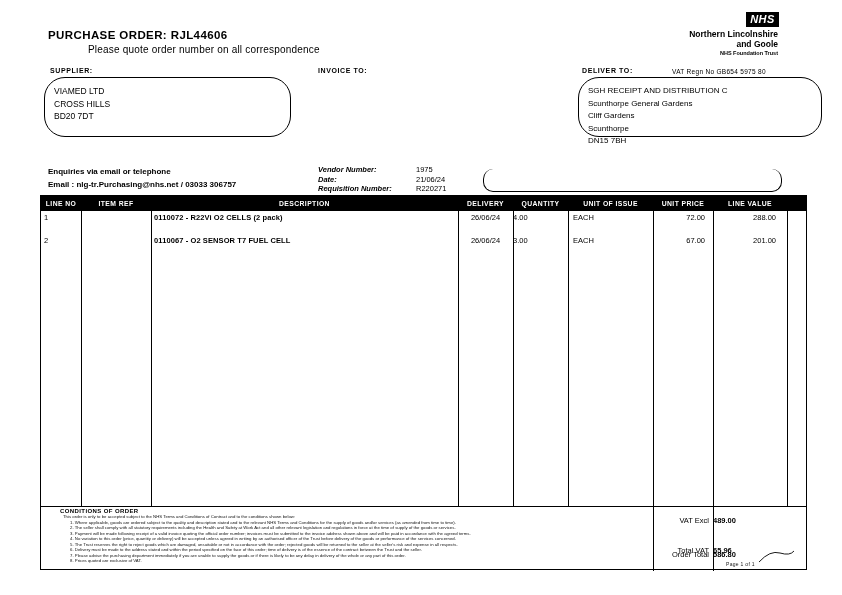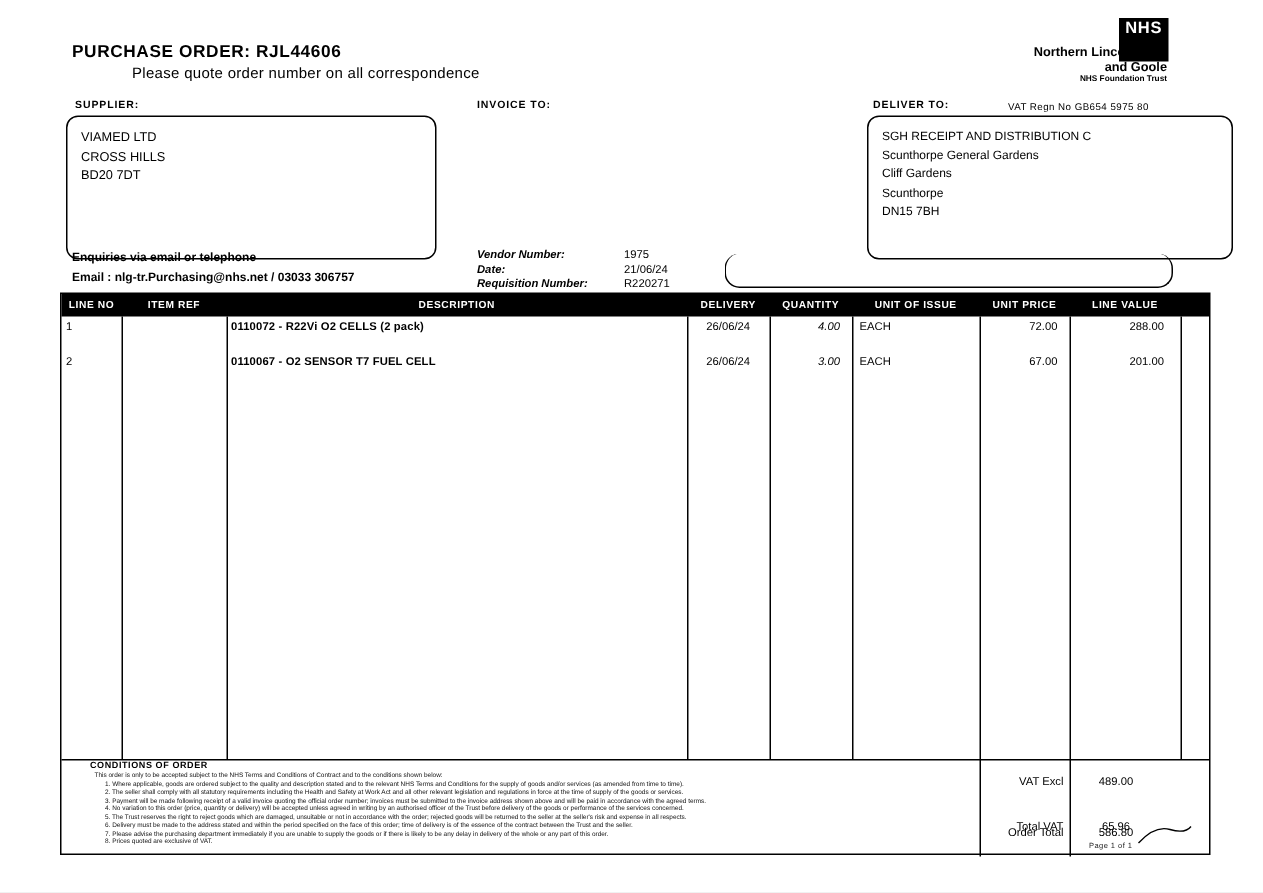--- a/index.html
+++ b/index.html
@@ -4,29 +4,29 @@
 <style>
   html,body{margin:0;padding:0;background:#e8e8e8;}
   .page{
     position:relative;width:842px;height:595px;background:#ffffff;
     font-family:"Liberation Sans",sans-serif;color:#000;overflow:hidden;
   }
   .abs{position:absolute;}
   
   .po-title{left:48px;top:29px;font-size:11.5px;font-weight:bold;letter-spacing:.4px;}
   .po-subtitle{left:48px;top:44px;font-size:10px;font-weight:normal;letter-spacing:.2px;padding-left:40px;}
-  .nhs-logo{left:746px;top:12px;width:33px;height:29px;background:#000;color:#fff;
-    font-size:11px;font-weight:bold;text-align:center;line-height:15px;letter-spacing:.5px;}
+  .nhs-logo{left:746px;top:12px;width:33px;height:15px;background:#000;color:#fff;
+    font-size:11px;font-weight:bold;font-style:italic;text-align:center;line-height:15px;letter-spacing:.5px;}
   .trust-name{right:64px;top:30px;text-align:right;font-size:8.5px;font-weight:bold;line-height:9.5px;}
   .trust-type{right:64px;top:50px;text-align:right;font-size:5.5px;font-weight:bold;}
   
   .sec-label{font-size:7px;font-weight:bold;letter-spacing:.6px;}
   .vat-label{left:672px;top:68px;font-size:6.5px;letter-spacing:.3px;}
   
-  .addr-box{top:77px;height:96px;border:1.3px solid #000;border-radius:8px;box-sizing:border-box;
+  .addr-box{top:77px;height:60px;border:1.3px solid #000;border-radius:21px;box-sizing:border-box;
     padding:7px 9px;font-size:8px;line-height:12.5px;}
   .supplier-box{left:44px;width:247px;font-size:8.5px;}
   .invoice-box{left:312px;width:247px;font-size:7.8px;}
   .deliver-box{left:578px;width:244px;font-size:8px;}
   
   .enq1{left:48px;top:167px;font-size:8px;font-weight:bold;}
   .enq2{left:48px;top:180px;font-size:8px;font-weight:bold;}
   
   .meta{left:318px;top:165px;font-size:7.5px;line-height:9.5px;}
   .meta .lbl{display:inline-block;width:98px;font-weight:bold;font-style:italic;}
@@ -45,33 +45,33 @@
   .c6{width:60px;box-sizing:border-box;flex:none;}
   .c7{width:74px;box-sizing:border-box;flex:none;}
   .c8{width:21px;box-sizing:border-box;flex:none;}
   .vline{position:absolute;width:1px;background:#000;top:15px;height:295px;}
   .vline.tall{height:360px;}
   .hline-footer{position:absolute;left:0;top:310px;width:100%;height:1px;background:#000;}
   .trow{position:absolute;left:0;width:100%;display:flex;font-size:7.5px;}
   .cell-lineno{padding-left:3px;}
   .cell-desc{padding-left:3px;letter-spacing:.1px;font-weight:bold;}
   .cell-del{text-align:center;}
-  .cell-qty{text-align:right;padding-right:8px;font-style:italic;}
+  .cell-qty{padding-right:8px;}
   .cell-unit{padding-left:5px;}
   .cell-price{text-align:right;padding-right:8px;}
   .cell-val{text-align:right;padding-right:11px;}
   
   .conditions{position:absolute;left:15px;top:312px;width:585px;}
   .cond-title{font-size:6px;font-weight:bold;letter-spacing:.4px;padding-left:4px;}
   .cond-line{font-size:4.3px;line-height:5.5px;color:#111;padding-left:14px;}
   .cond-line.first{padding-left:7px;}
   
   .tot-row{position:absolute;display:flex;left:612px;width:134px;font-size:7.5px;}
   .tot-lbl{width:60px;text-align:right;padding-right:4px;box-sizing:border-box;}
-  .tot-val{width:74px;text-align:center;padding-right:12px;box-sizing:border-box;}
+  .tot-val{width:74px;text-align:left;padding-right:12px;box-sizing:border-box;font-weight:bold;}
   .page-num{left:726px;top:561px;font-size:5px;color:#222;letter-spacing:.3px;}
   .squiggle{left:756px;top:547px;width:40px;height:18px;}
 </style>
 </head>
 <body>
 
 <div class="page">
 
   <div class="abs po-title">PURCHASE ORDER: RJL44606</div>
   <div class="abs po-subtitle">Please quote order number on all correspondence</div>

